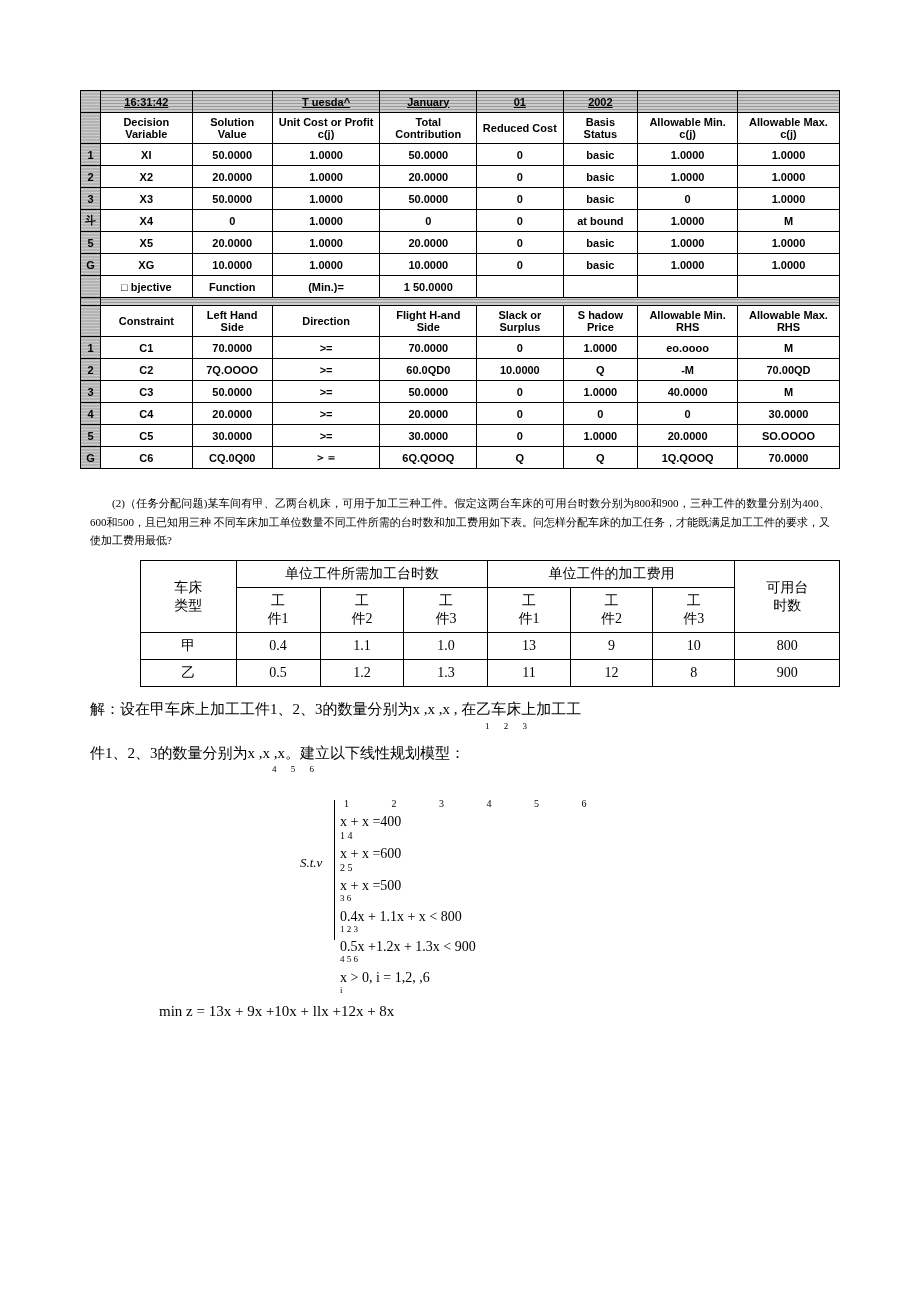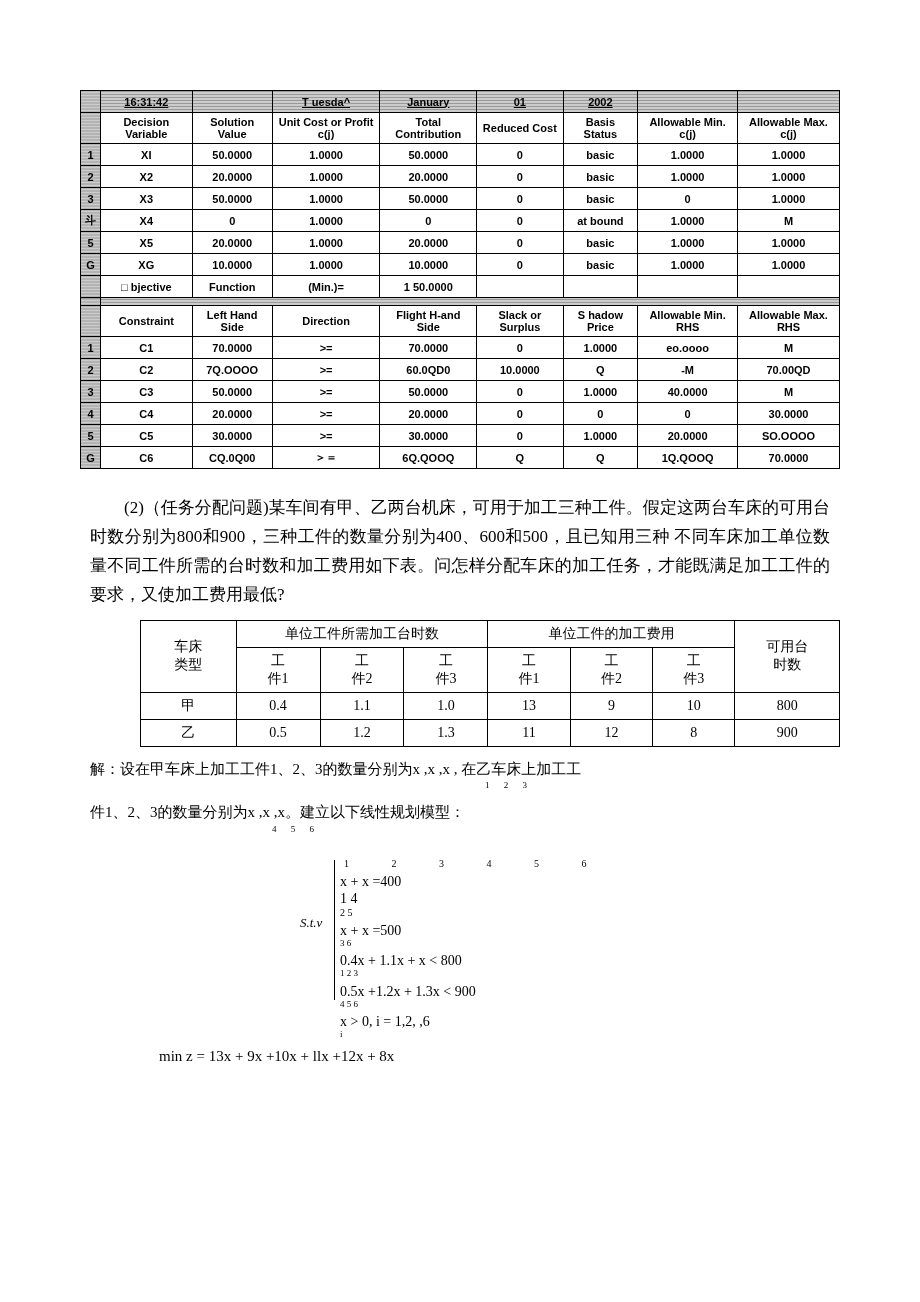--- a/index.html
+++ b/index.html
@@ -29,21 +29,21 @@
       background-image: repeating-linear-gradient(0deg, #999 0, #999 1px, #ccc 1px, #ccc 3px);
       color: #000;
       text-decoration: underline;
     }
     table.lp .rownum {
       width: 18px;
       background-image: repeating-linear-gradient(0deg, #999 0, #999 1px, #ccc 1px, #ccc 3px);
     }
     table.lp .spacer td { height: 8px; padding:0; }
     .body-text {
-      font-size: 17px;
+      font-size: 11px;
       line-height: 1.7;
       margin: 25px 10px 10px 10px;
       text-align: justify;
     }
     .body-text .indent { display:inline-block; width: 2em; }
     table.problem {
       border-collapse: collapse;
       margin: 8px auto 8px 60px;
       font-size: 14px;
     }
@@ -336,21 +336,22 @@
 <div class="sol-text">
   <span>件1、2、3的数量分别为x ,x ,x。建立以下线性规划模型：</span>
   <div style="font-size:9px;margin-left:182px;margin-top:-6px;letter-spacing:6px">4   5   6</div>
 </div>
 
 <div class="math-block">
   <div class="stv">S.t.v</div>
   <div class="brace"></div>
   <div class="topsubs">1    2     3      4     5      6</div>
   <div>x  + x  =400</div>
-  <div style="font-size:14px;margin-top:-4px"> 1      4</div>
+  <div style="font-size:10px;margin-top:-4px"> 1      4</div>
+  <div>x  + x  =600</div>
   <div style="font-size:10px;margin-top:-4px"> 2      5</div>
   <div>x  + x  =500</div>
   <div style="font-size:9px;margin-top:-4px"> 3      6</div>
   <div>0.4x + 1.1x + x &lt; 800</div>
   <div style="font-size:9px;margin-top:-4px">     1       2    3</div>
   <div>0.5x +1.2x + 1.3x &lt; 900</div>
   <div style="font-size:9px;margin-top:-4px">     4      5        6</div>
   <div>x &gt; 0, i = 1,2,   ,6</div>
   <div style="font-size:9px;margin-top:-4px"> i</div>
 </div>

